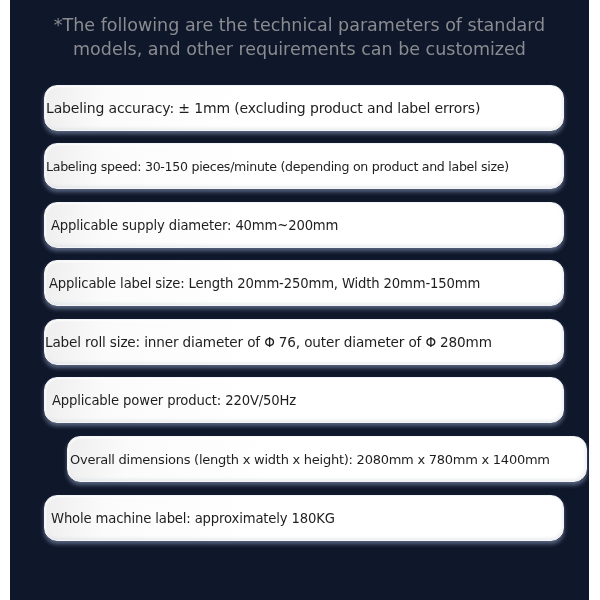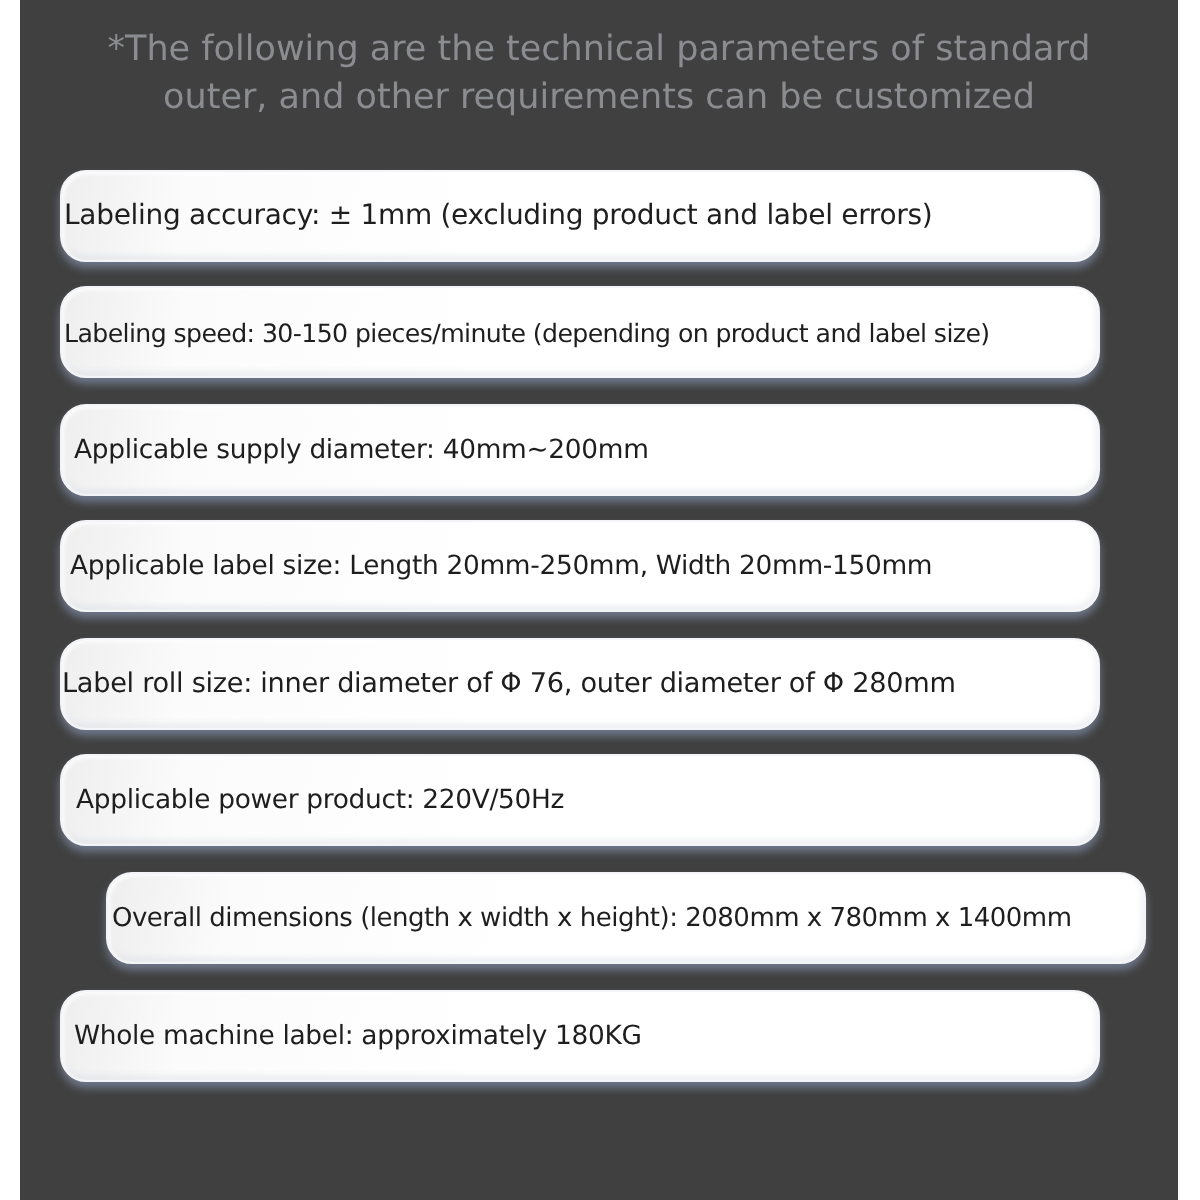--- a/index.html
+++ b/index.html
@@ -9,37 +9,37 @@
       height: 600px;
       background: #ffffff;
       overflow: hidden;
     }
     .panel {
       position: absolute;
       left: 10px;
       top: 0;
       width: 579px;
       height: 600px;
-      background: #404040;
+      background: #0f172a;
     }
     .intro {
       position: absolute;
       left: 0;
       top: 13px;
       width: 100%;
       text-align: center;
       font-family: "DejaVu Sans", sans-serif;
       font-size: 17.5px;
       line-height: 24px;
       color: #8a8c90;
     }
     .intro span { display: block; }
     .card {
       position: absolute;
-      left: 20px;
+      left: 34px;
       width: 520px;
       height: 46px;
       border-radius: 13px;
       background: linear-gradient(100deg, #eeeeef 0%, #fbfbfb 12%, #ffffff 40%, #ffffff 100%);
       box-shadow: 0 3px 4px rgba(150, 165, 200, 0.55), inset 1px 1px 2px rgba(255,255,255,0.9), inset -1px -2px 3px rgba(200,205,215,0.35);
       border: 1px solid #f3f4f8;
       box-sizing: border-box;
       display: flex;
       align-items: center;
       font-family: "DejaVu Sans", sans-serif;
@@ -49,21 +49,21 @@
       letter-spacing: -0.15px;
     }
     .card .txt { display: block; }
   </style>
 </head>
 <body>
 
 <div class="panel">
   <div class="intro">
     <span>*The following are the technical parameters of standard</span>
-    <span>outer, and other requirements can be customized</span>
+    <span>models, and other requirements can be customized</span>
   </div>
 
   <div class="card" style="top:85px;padding-left:1px;">
     <span class="txt" style="font-size:14px;">Labeling accuracy: ± 1mm (excluding product and label errors)</span>
   </div>
   <div class="card" style="top:143px;padding-left:1px;text-align:right;">
     <span class="txt" style="font-size:12.6px;letter-spacing:-0.3px;">Labeling speed: 30-150 pieces/minute (depending on product and label size)</span>
   </div>
   <div class="card" style="top:202px;padding-left:6px;">
     <span class="txt">Applicable supply diameter: 40mm~200mm</span>

